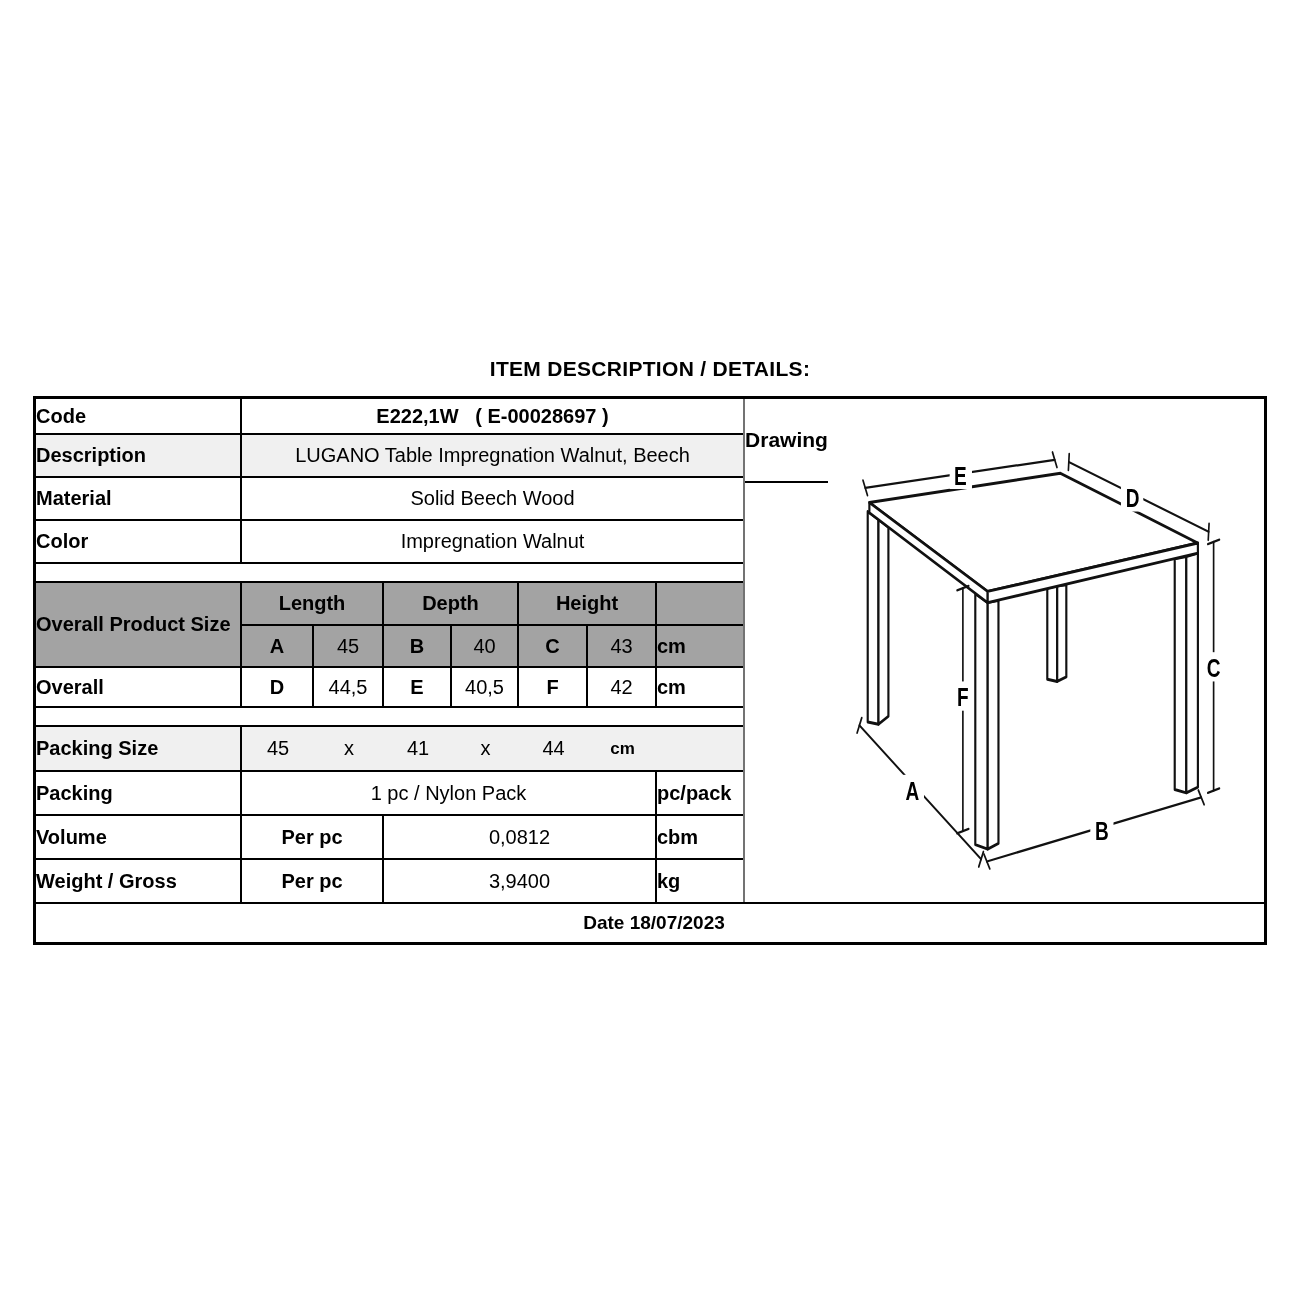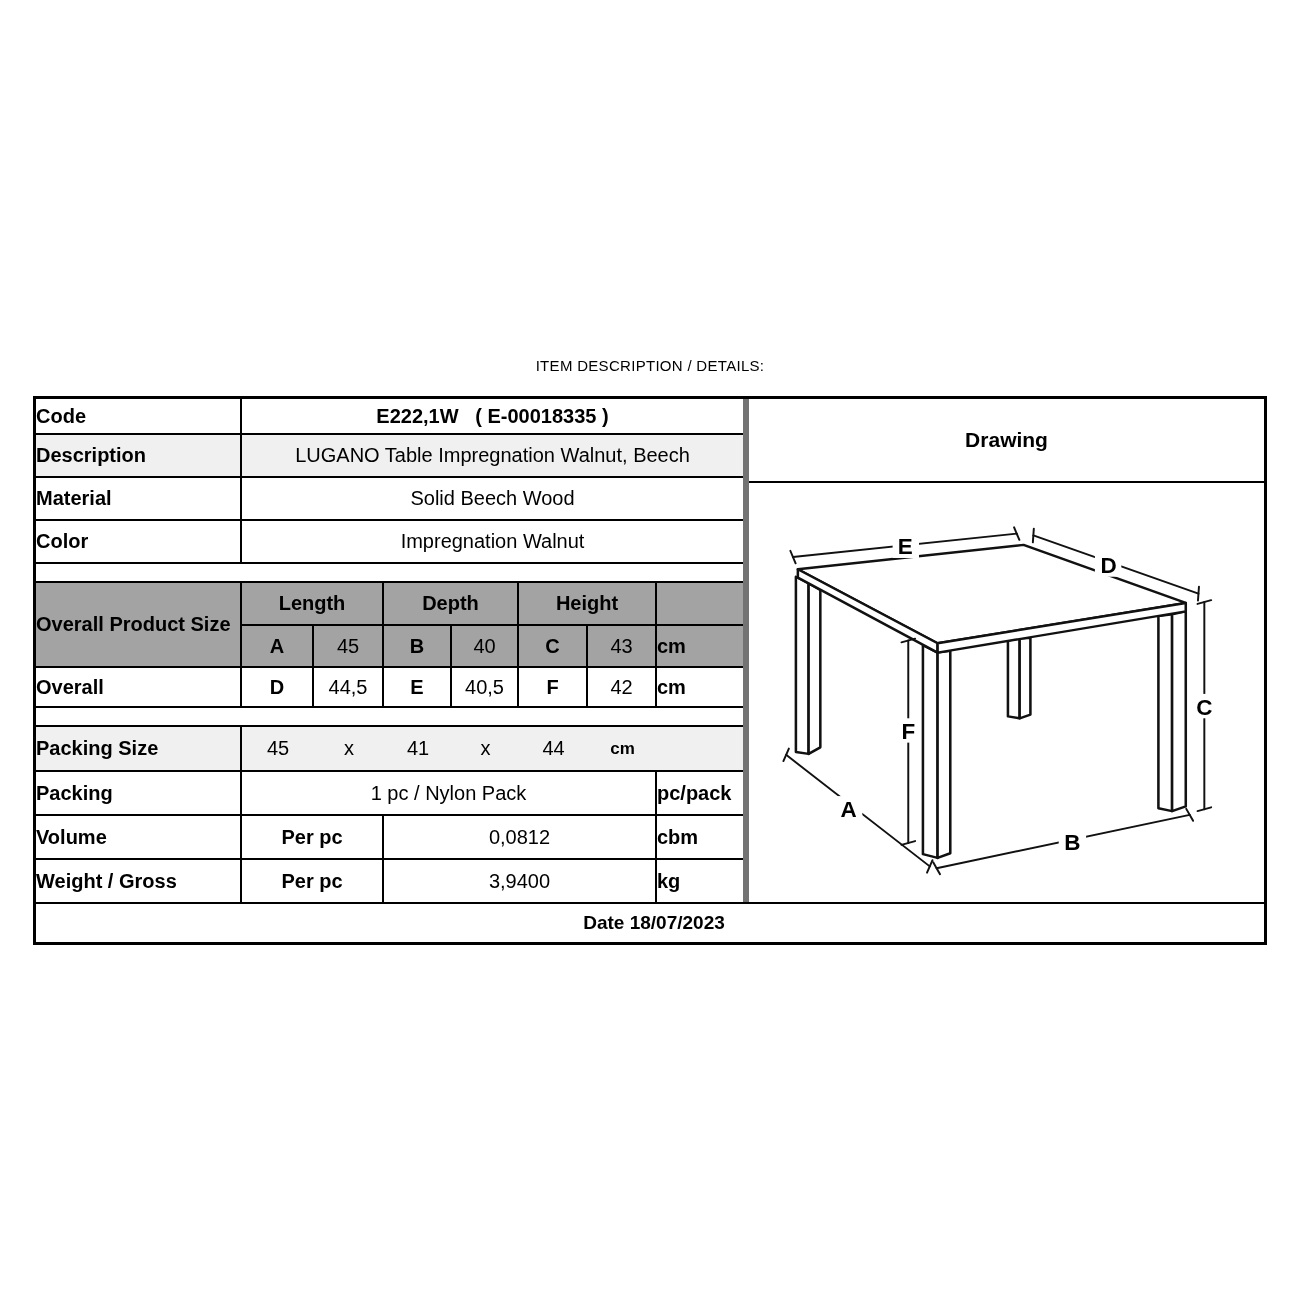--- a/index.html
+++ b/index.html
@@ -5,21 +5,21 @@
   html,body { margin:0; padding:0; background:#fff; }
   body {
     width:1300px; height:1300px; position:relative;
     font-family:"Liberation Sans", sans-serif; color:#000;
     -webkit-font-smoothing:antialiased;
   }
   .page { position:absolute; inset:0; background:#fff; }
 
   .title {
     position:absolute; top:357px; left:0; width:100%;
-    text-align:center; font-weight:normal; font-size:15px; letter-spacing:.3px;
+    text-align:center; font-weight:bold; font-size:21px; letter-spacing:.3px;
   }
 
   .sheet {
     position:absolute; left:33px; top:396px; width:1234px;
     border:3px solid #000; box-sizing:border-box; background:#fff;
   }
   .upper { display:flex; align-items:stretch; }
 
   table.lt { border-collapse:collapse; table-layout:fixed; width:707px; }
   table.lt td {
@@ -43,21 +43,21 @@
   td.unit { font-weight:bold; font-size:17px; padding-left:4px; text-align:left; }
   td.perpc { font-weight:bold; font-size:16px; text-align:center; }
   .gray { background:#F0F0F0; }
   .yellow { background:#a3a3a3; }
   td.overall { font-weight:bold; text-align:left; padding:0 22px; line-height:1.35; }
 
   .psgrid { display:grid; grid-template-columns:72px 70px 68px 67px 69px 69px auto; align-items:center; }
   .psgrid span { text-align:center; font-size:20px; }
   .psgrid .u { font-weight:bold; font-size:17px; }
 
-  .right { width:527px; border-left:6px solid #737373; display:flex; flex-direction:column; box-sizing:border-box; }
+  .right { width:527px; border-left:2px solid #737373; display:flex; flex-direction:row; box-sizing:border-box; }
   .draw-head {
     height:84px; box-sizing:border-box; border-bottom:2px solid #000;
     display:flex; align-items:center; justify-content:center;
     font-weight:bold; font-size:21px;
   }
   .draw-area { flex:1; position:relative; }
   .draw-area svg { position:absolute; inset:0; width:100%; height:100%; }
 
   .date-row {
     border-top:2px solid #000; height:40px; box-sizing:border-box;
@@ -84,21 +84,21 @@
             <col style="width:70px">
             <col style="width:68px">
           <col style="width:67px">
             <col style="width:69px">
             <col style="width:69px">
             <col style="width:87px">
         </colgroup>
         <tbody>
             <tr class="rA">
           <td class="lbl">Code</td>
-          <td class="val bold pre last" colspan="7">E222,1W   ( E-00018335 )</td>
+          <td class="val bold pre last" colspan="7">E222,1W   ( E-00028697 )</td>
         </tr>
         <tr class="rB">
           <td class="lbl gray">Description</td>
           <td class="val gray last" colspan="7">LUGANO Table Impregnation Walnut, Beech</td>
         </tr>
         <tr class="rB">
           <td class="lbl">Material</td>
           <td class="val last" colspan="7">Solid Beech Wood</td>
         </tr>
         <tr class="rB">

